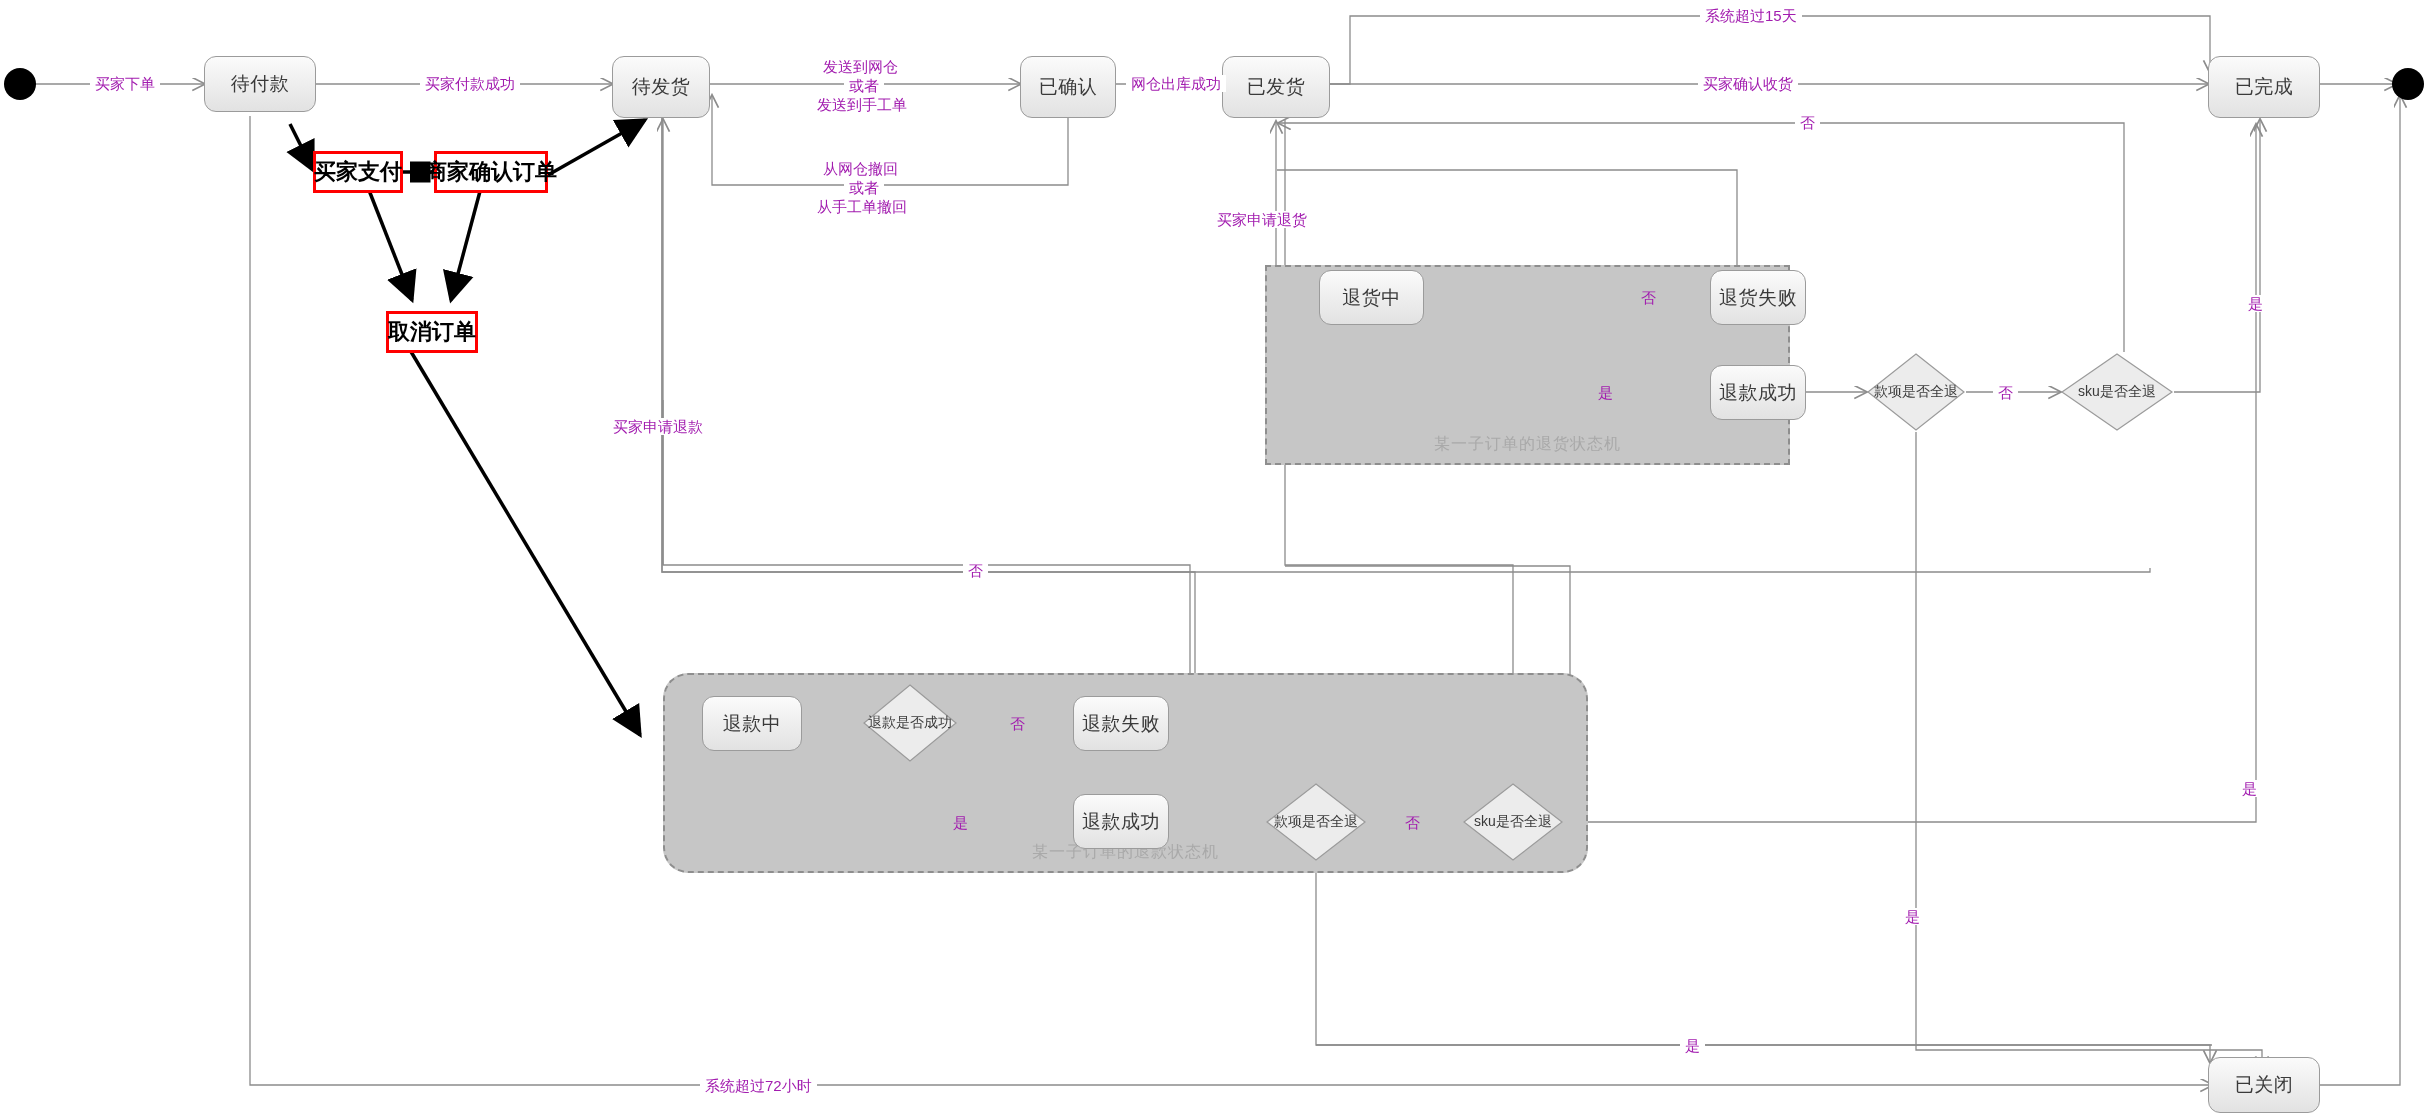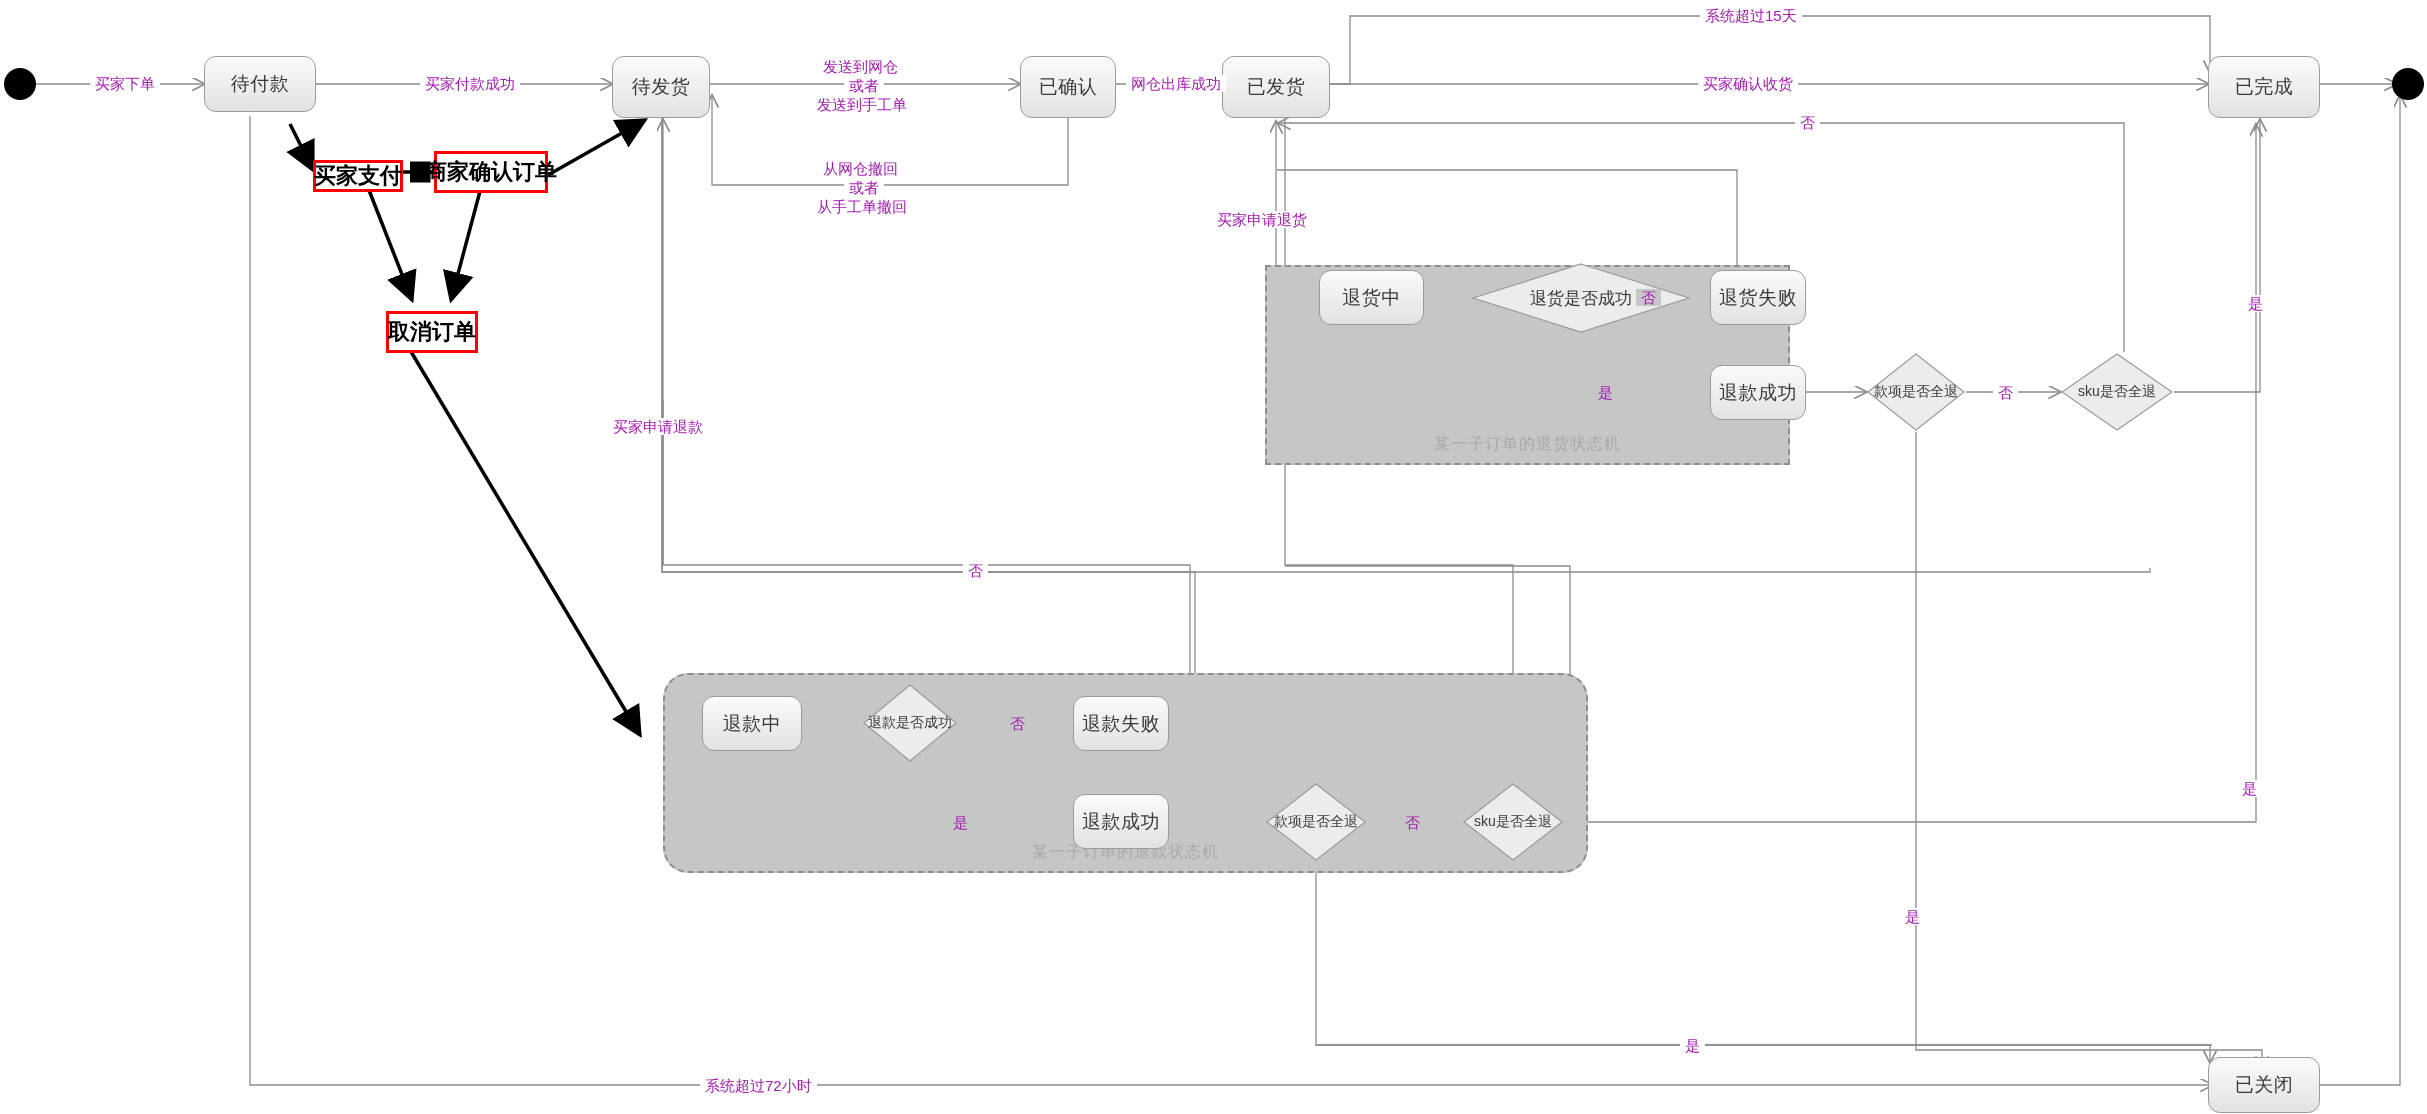--- a/index.html
+++ b/index.html
@@ -221,26 +221,20 @@
     </div>
 
     <div class="node" style="left:2208px;top:1057px;width:112px;height:56px;">
       <span>已关闭</span>
     </div>
 
     <div class="node" style="left:1319px;top:270px;width:105px;height:55px;">
       <span>退货中</span>
     </div>
 
-    <div class="diamond" style="left:1471px;top:262px;width:220px;height:72px;">
-      <svg class="dshape" viewBox="0 0 220 72" preserveAspectRatio="none">
-        <polygon points="110,2 218,36 110,70 2,36" fill="#ececec" stroke="#9b9b9b" stroke-width="1.2"></polygon>
-      </svg>
-      <span class="dlabel">退货是否成功</span>
-    </div>
 
     <div class="node" style="left:1710px;top:270px;width:96px;height:55px;">
       <span>退货失败</span>
     </div>
 
     <div class="node" style="left:1710px;top:365px;width:96px;height:55px;">
       <span>退款成功</span>
     </div>
 
     <div class="diamond" style="left:1866px;top:352px;width:100px;height:80px;">
@@ -283,21 +277,21 @@
       <span class="dlabel" style="font-size:14px;">款项是否全退</span>
     </div>
 
     <div class="diamond" style="left:1462px;top:782px;width:102px;height:80px;">
       <svg class="dshape" viewBox="0 0 102 80" preserveAspectRatio="none">
         <polygon points="51,2 100,40 51,78 2,40" fill="#ececec" stroke="#9b9b9b" stroke-width="1.2"></polygon>
       </svg>
       <span class="dlabel" style="font-size:14px;">sku是否全退</span>
     </div>
 
-    <div class="redbox" style="left:313px;top:151px;width:90px;height:32px;margin-top:9px;">
+    <div class="redbox" style="left:313px;top:151px;width:90px;height:42px;">
       <span>买家支付</span>
     </div>
 
     <div class="redbox" style="left:434px;top:151px;width:114px;height:42px;">
       <span>商家确认订单</span>
     </div>
 
     <div class="redbox" style="left:386px;top:311px;width:92px;height:42px;">
       <span>取消订单</span>
     </div>

